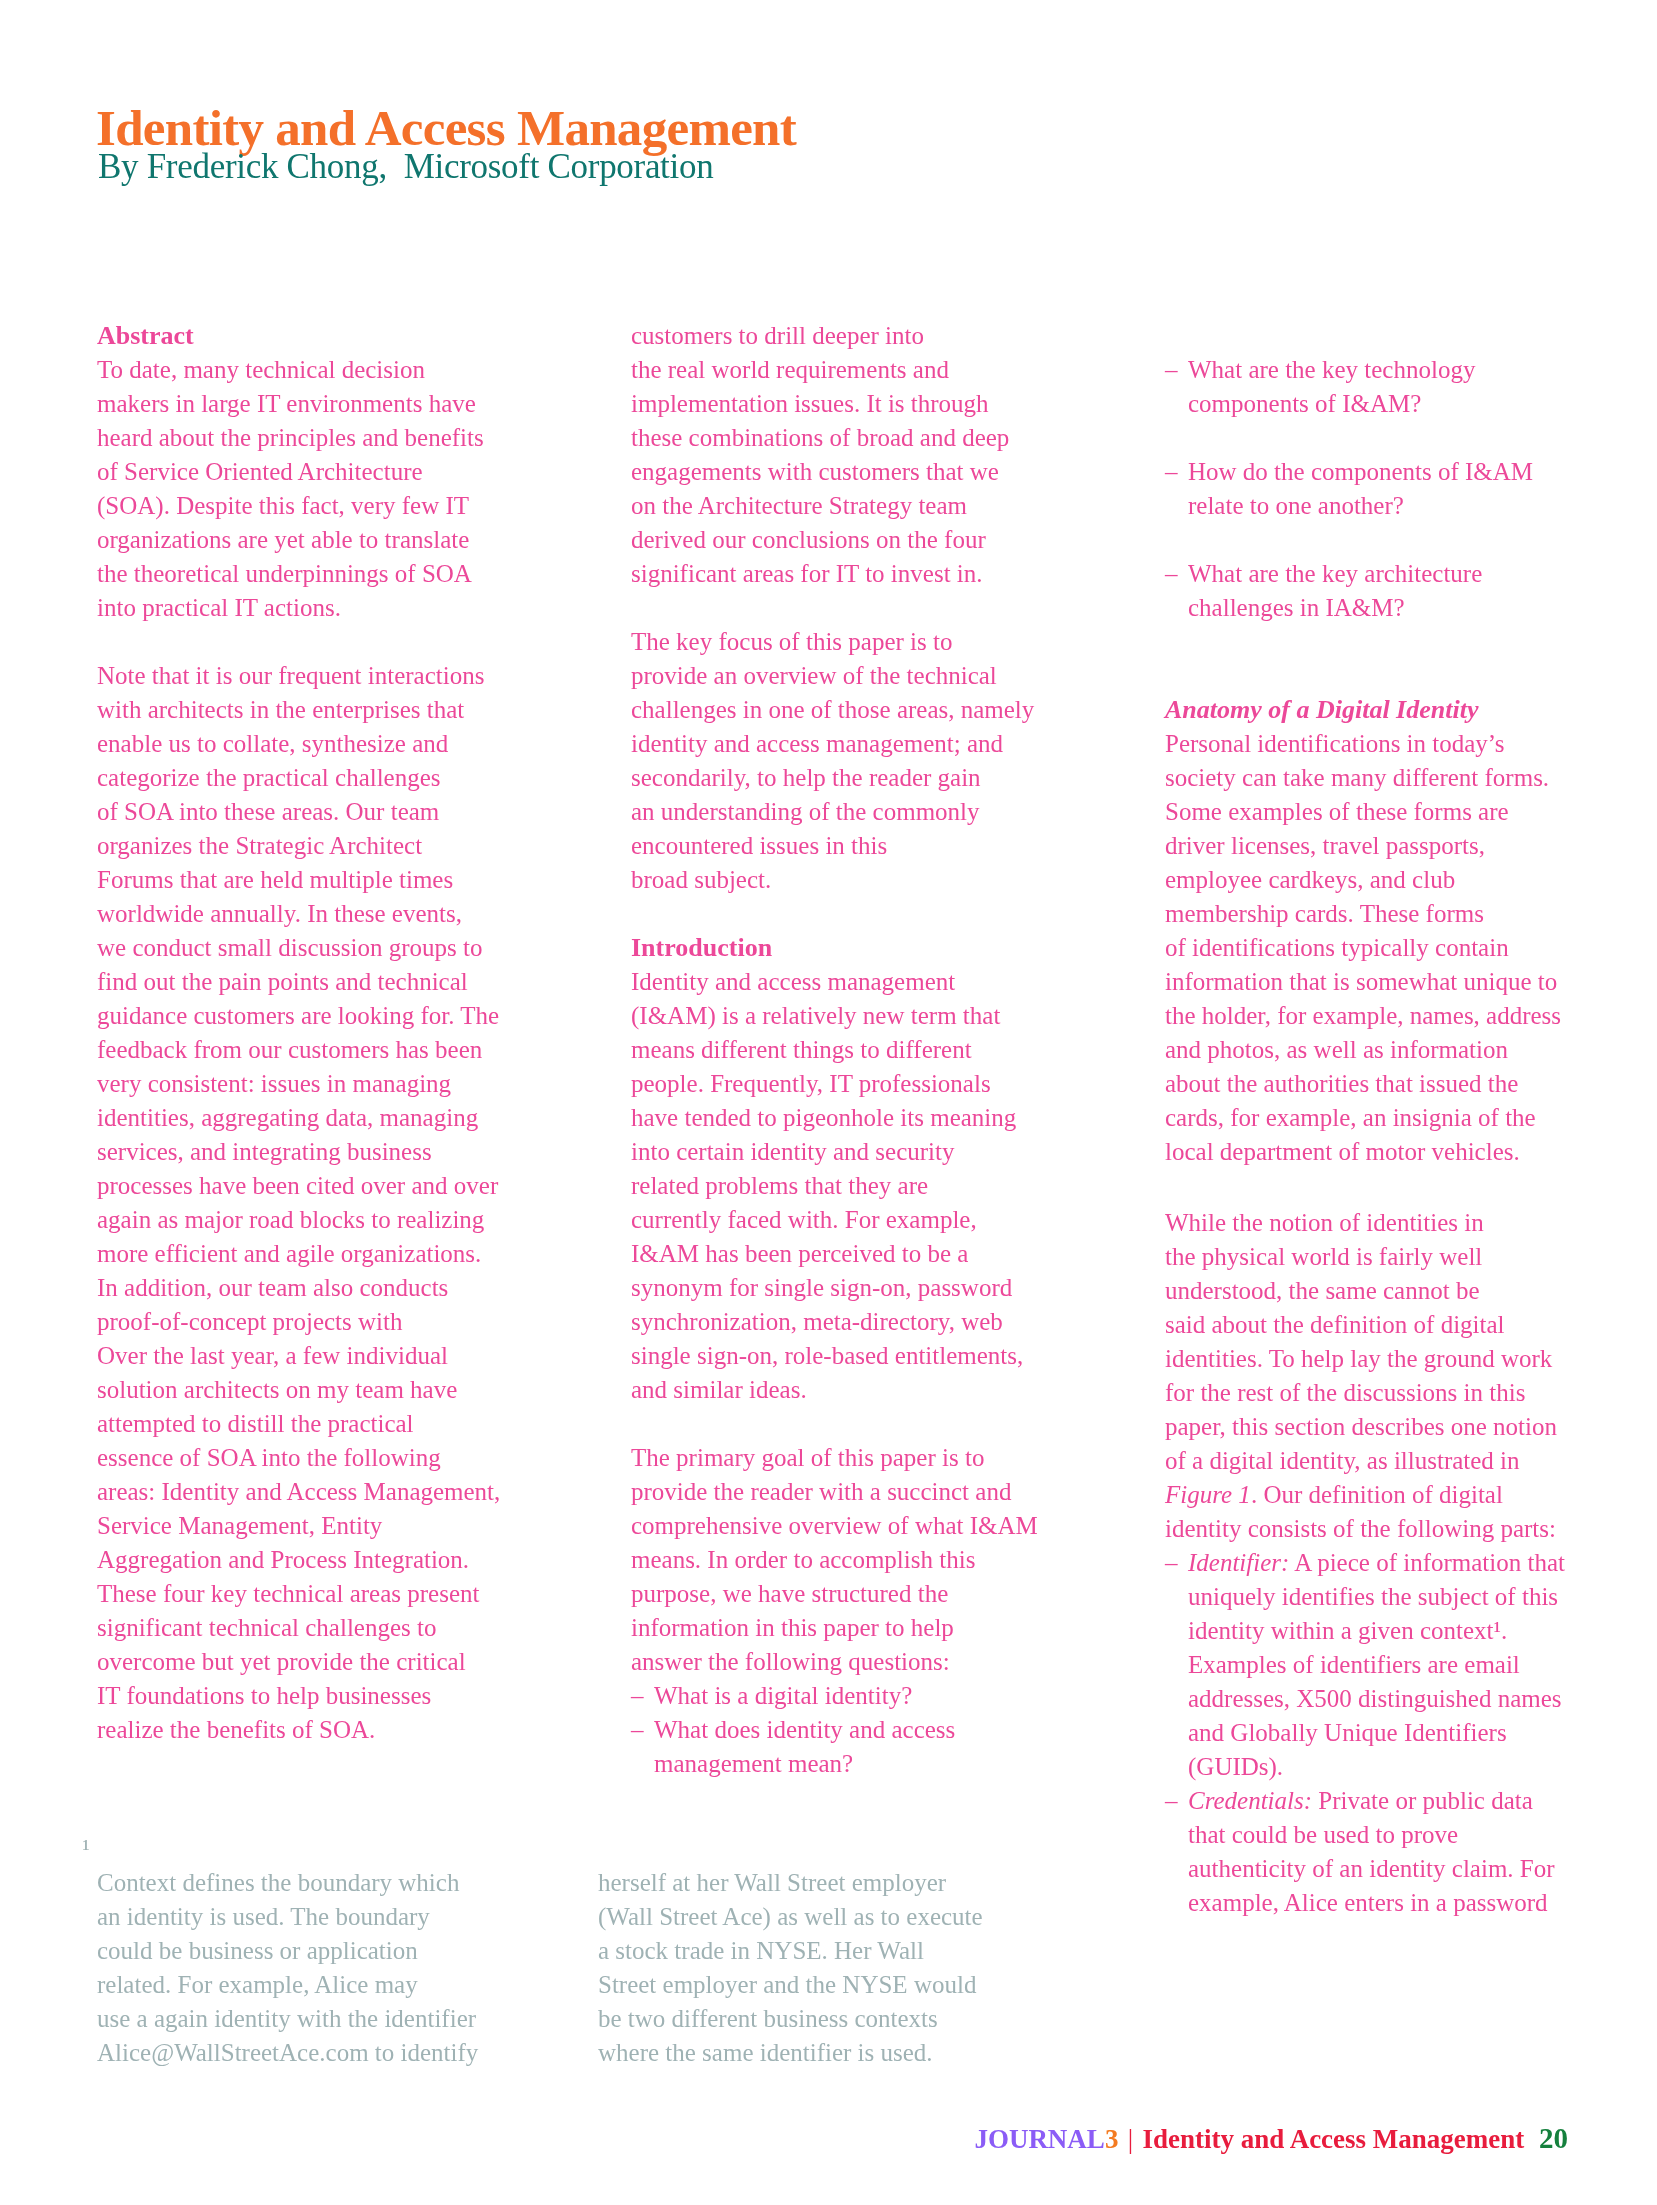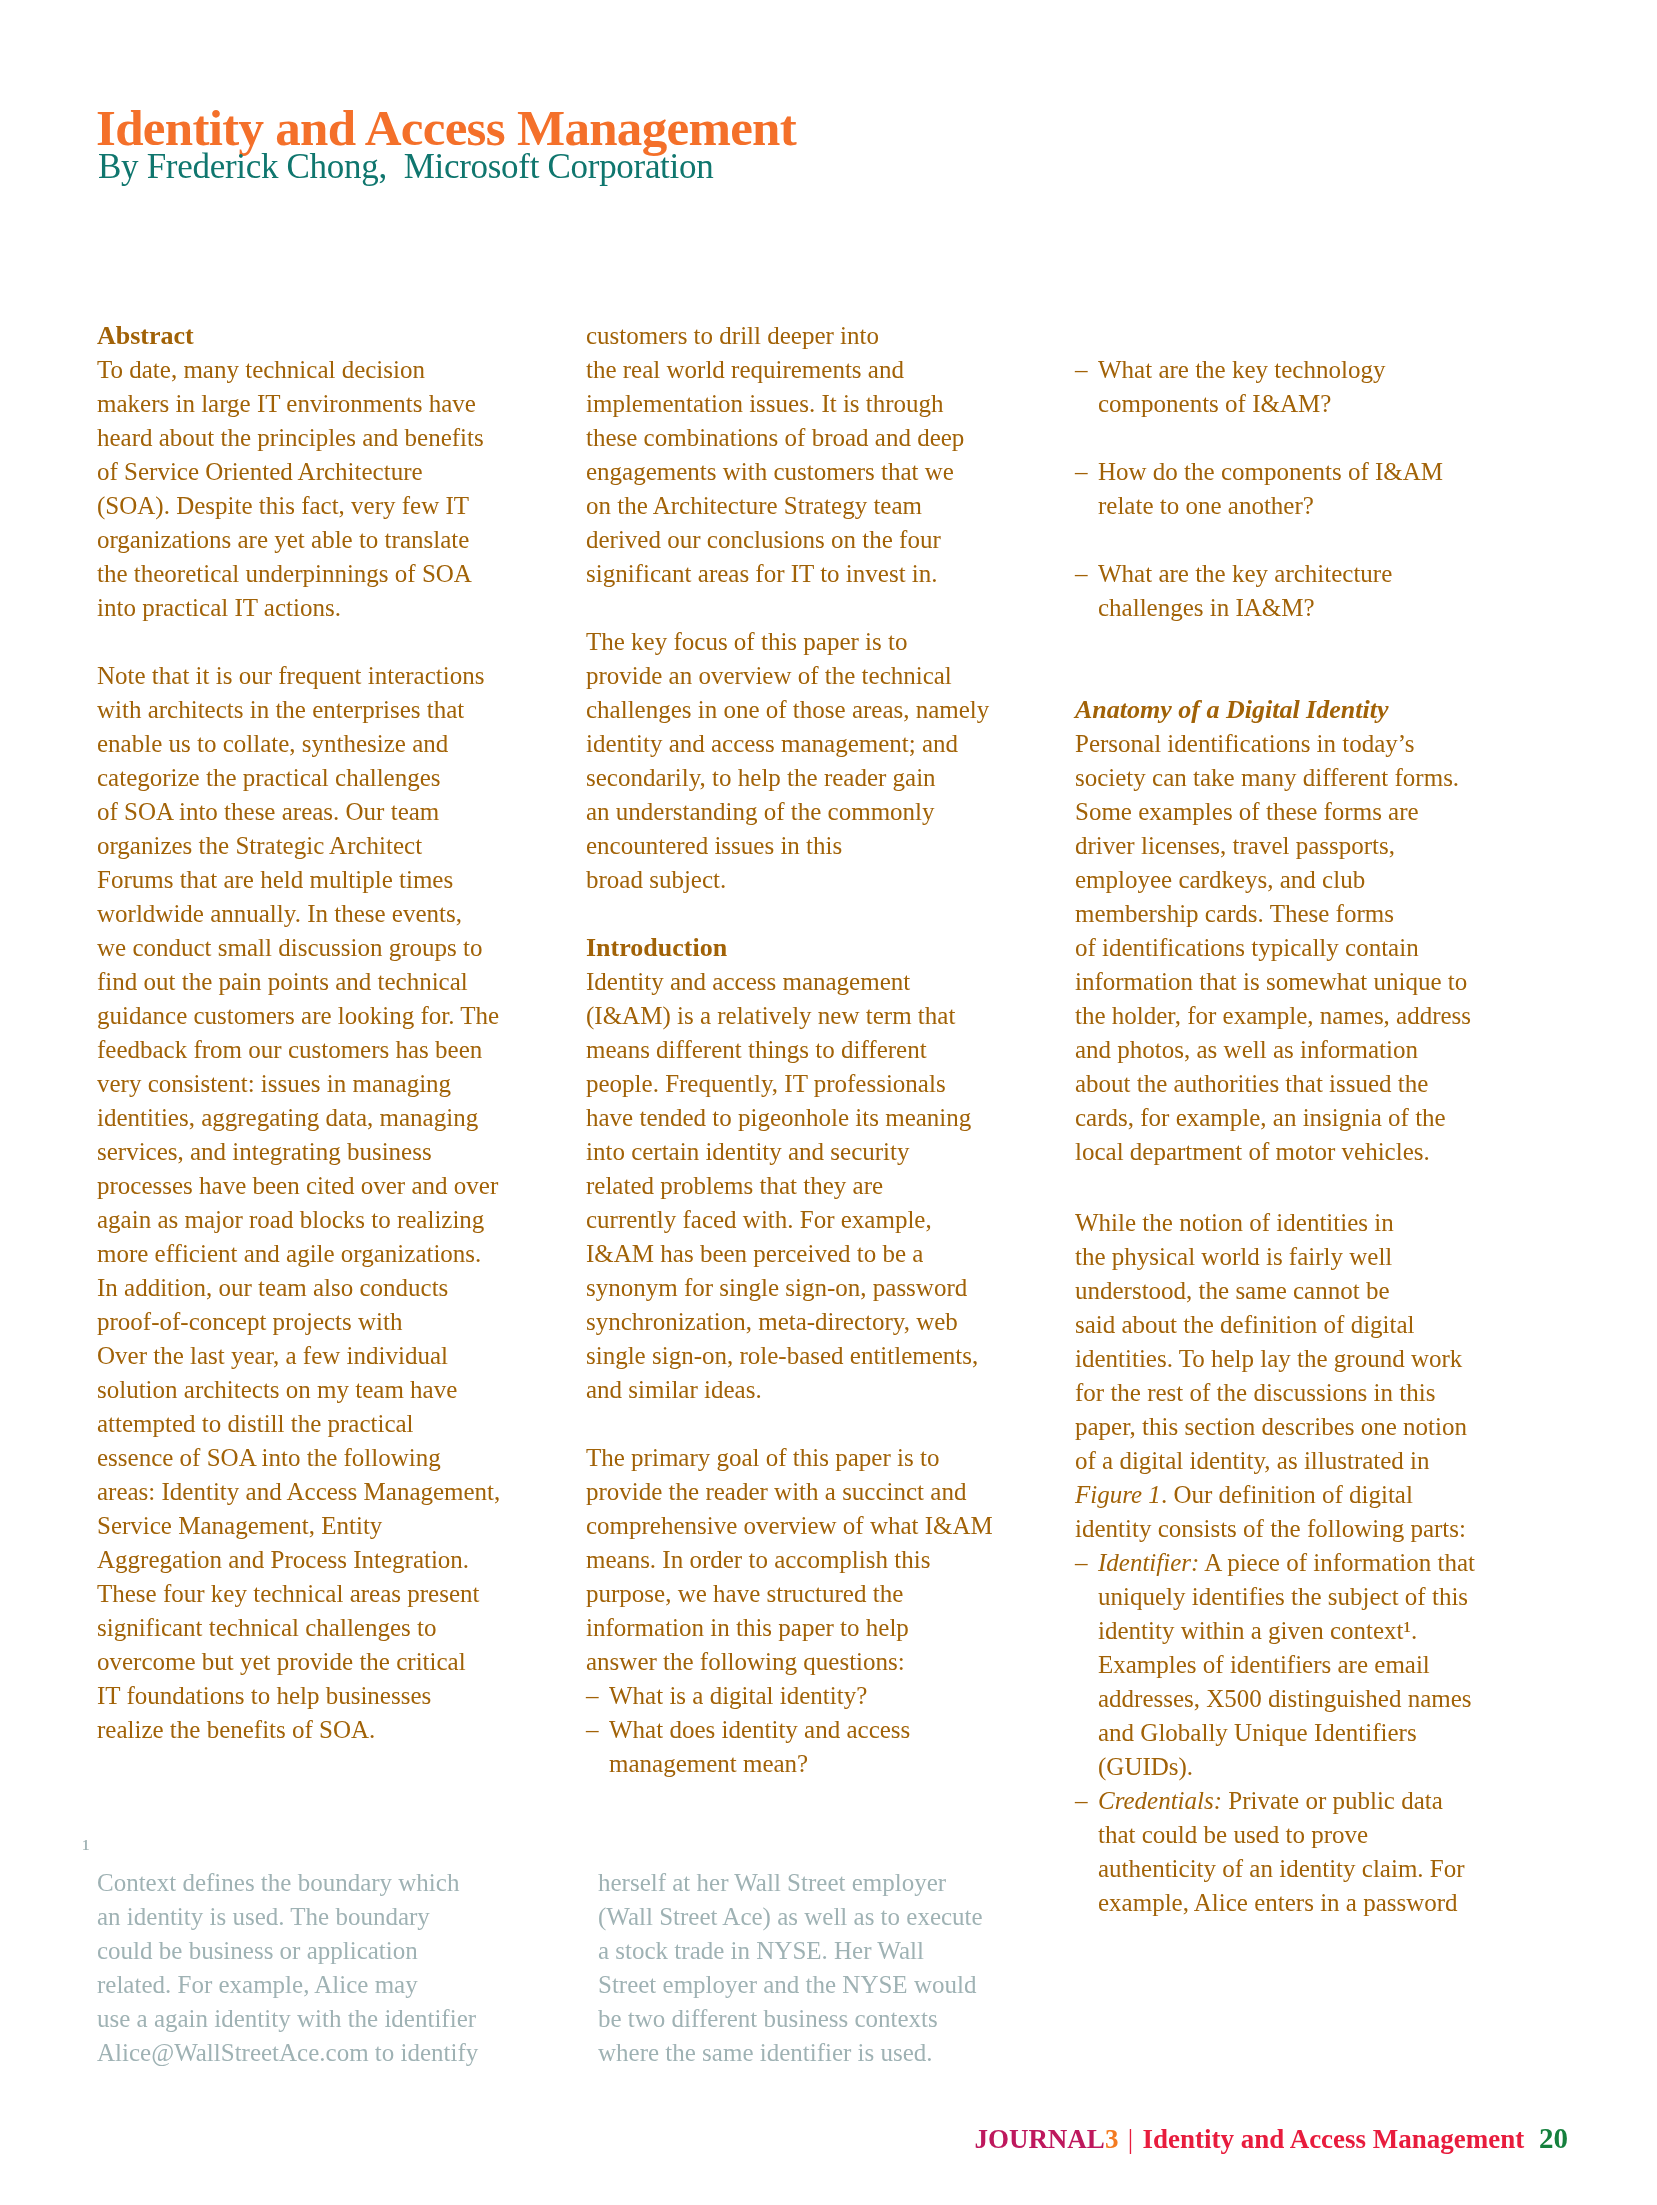--- a/index.html
+++ b/index.html
@@ -20,23 +20,23 @@
   .byline {
     position: absolute; left: 98px; top: 147px;
     font-size: 35px; font-weight: normal;
     color: #0f766e; letter-spacing: -0.3px;
     white-space: nowrap;
   }
   .columns {
     position: absolute; left: 97px; top: 319px;
     display: grid;
     grid-template-columns: 434px 434px 434px;
-    column-gap: 55px;
+    column-gap: 100px;
     font-size: 25px; line-height: 34px;
-    color: #a16207;
+    color: #ec4899;
     font-family: Liberation Serif, serif;
   }
   .col { min-width: 0; }
   .para { margin: 0 0 34px 0; white-space: pre-line; }
   .para.tight { margin-bottom: 0; }
   .sec-heading {
     font-size: 26px; font-weight: bold;
     margin: 0; line-height: 34px;
   }
   .sec-heading.italic { font-style: italic; }
@@ -56,21 +56,21 @@
   }
   .footnote-entry { position: relative; white-space: pre-line; min-width: 0; }
   .footnote-marker {
     position: absolute; left: -14.7px; top: 0px;
   }
   .page-footer {
     position: absolute; top: 2122px; right: 89px;
     font-size: 27px; font-weight: bold;
     white-space: nowrap; line-height: 33px;
   }
-  .footer-journal { color: #be185d; margin-top: 8px; }
+  .footer-journal { color: #8b5cf6; margin-top: 8px; }
   .footer-issue { color: #F47B21; }
   .footer-sep { color: #E81C3D; padding: 0 9.4px; font-weight: normal; }
   .footer-section { color: #E81C3D; }
   .footer-page { color: #15803d; font-size: 29px; margin-left: 14.7px; }
 </style>
 </head>
 <body>
 
 <div>
 

